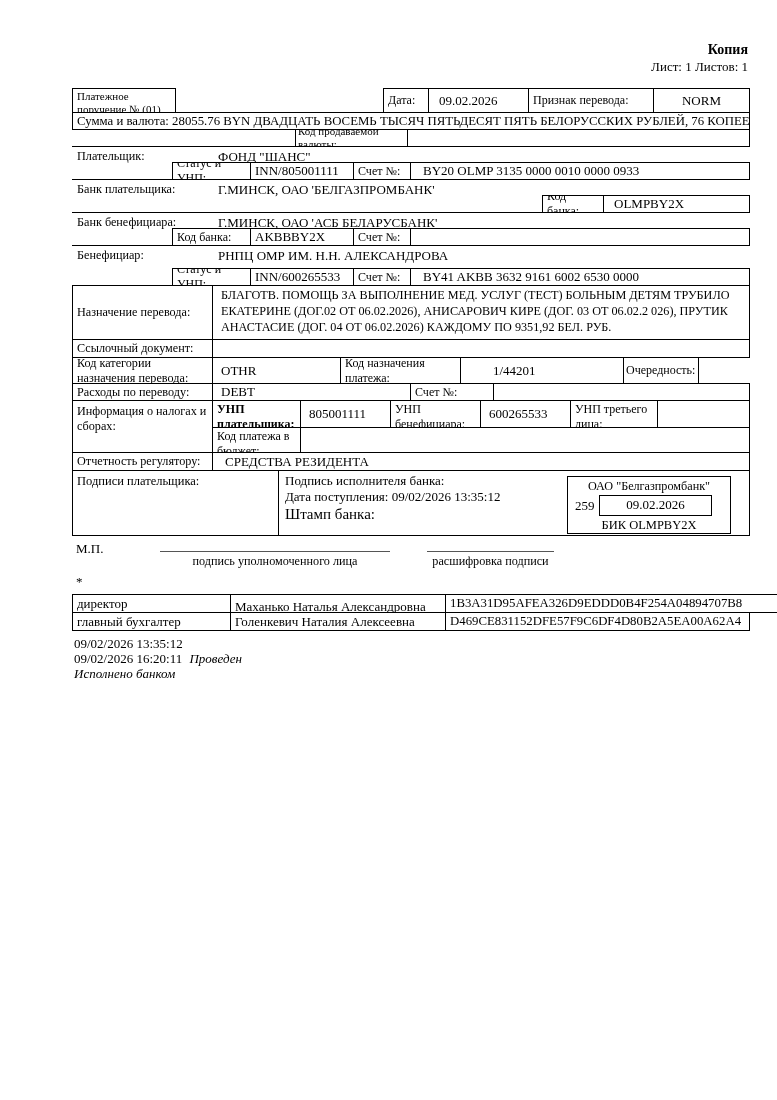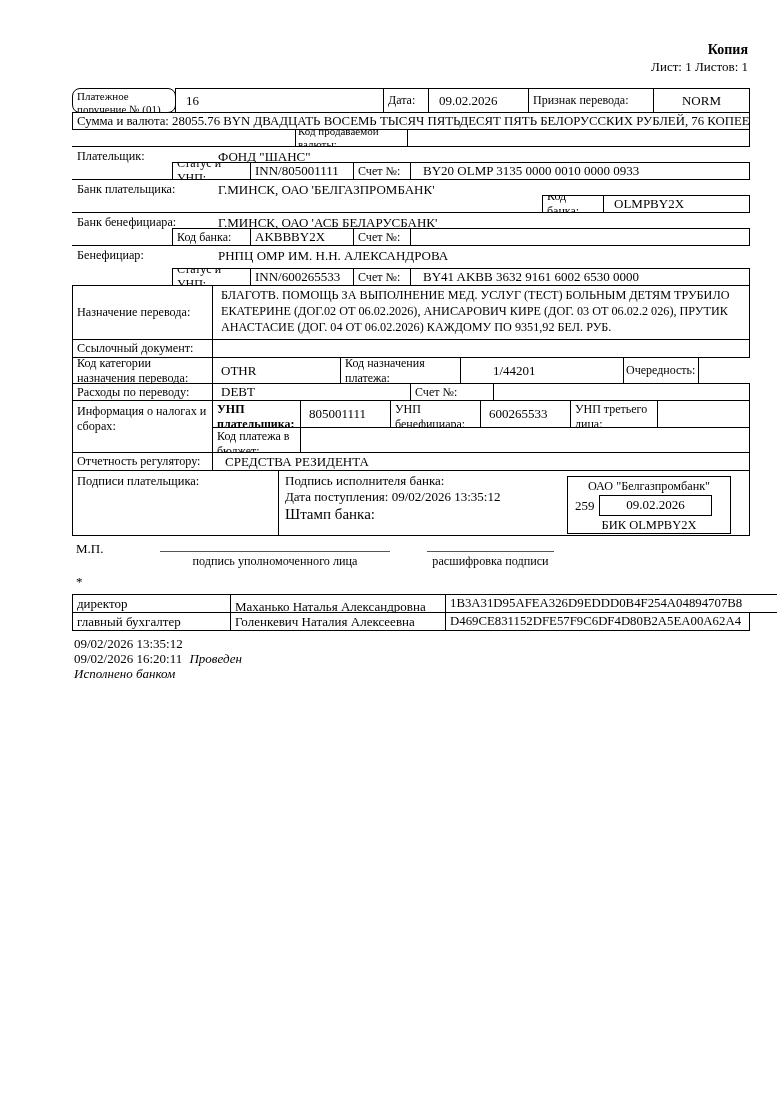--- a/index.html
+++ b/index.html
@@ -24,22 +24,21 @@
 </head>
 <body>
 
 <div class="page">
 
   <div class="hdr" style="top:42px;font-weight:bold;font-size:14px;">Копия</div>
   <div class="hdr" style="top:59px;font-size:13px;">Лист: 1 Листов: 1</div>
 
   <div class="form">
 
-    <div class="box tiny wrap" style="left:0;top:0;width:104px;height:25px;border-radius:8px;">Платежное поручение № (01)</div>
-    <div class="box" style="left:103px;top:0;width:209px;height:25px;padding-top:4px;padding-left:10px;">16</div>
+    <div class="box tiny wrap" style="left:0;top:0;width:104px;height:25px;">Платежное поручение № (01)</div>
     <div class="box sub vc" style="left:311px;top:0;width:46px;height:25px;">Дата:</div>
     <div class="box vc" style="left:356px;top:0;width:101px;height:25px;padding-left:10px;">09.02.2026</div>
     <div class="box sub vc" style="left:456px;top:0;width:126px;height:25px;">Признак перевода:</div>
     <div class="box vc ctr" style="left:581px;top:0;width:97px;height:25px;">NORM</div>
 
     <div class="box" style="left:0;top:24px;width:678px;height:18px;font-size:12.8px;white-space:nowrap;">Сумма и валюта: 28055.76 BYN ДВАДЦАТЬ ВОСЕМЬ ТЫСЯЧ ПЯТЬДЕСЯТ ПЯТЬ БЕЛОРУССКИХ РУБЛЕЙ, 76 КОПЕЕК</div>
 
     <div class="box tiny vc" style="left:223px;top:41px;width:113px;height:18px;padding:1px 2px;">Код продаваемой валюты:</div>
     <div class="box" style="left:335px;top:41px;width:343px;height:18px;"></div>
 

